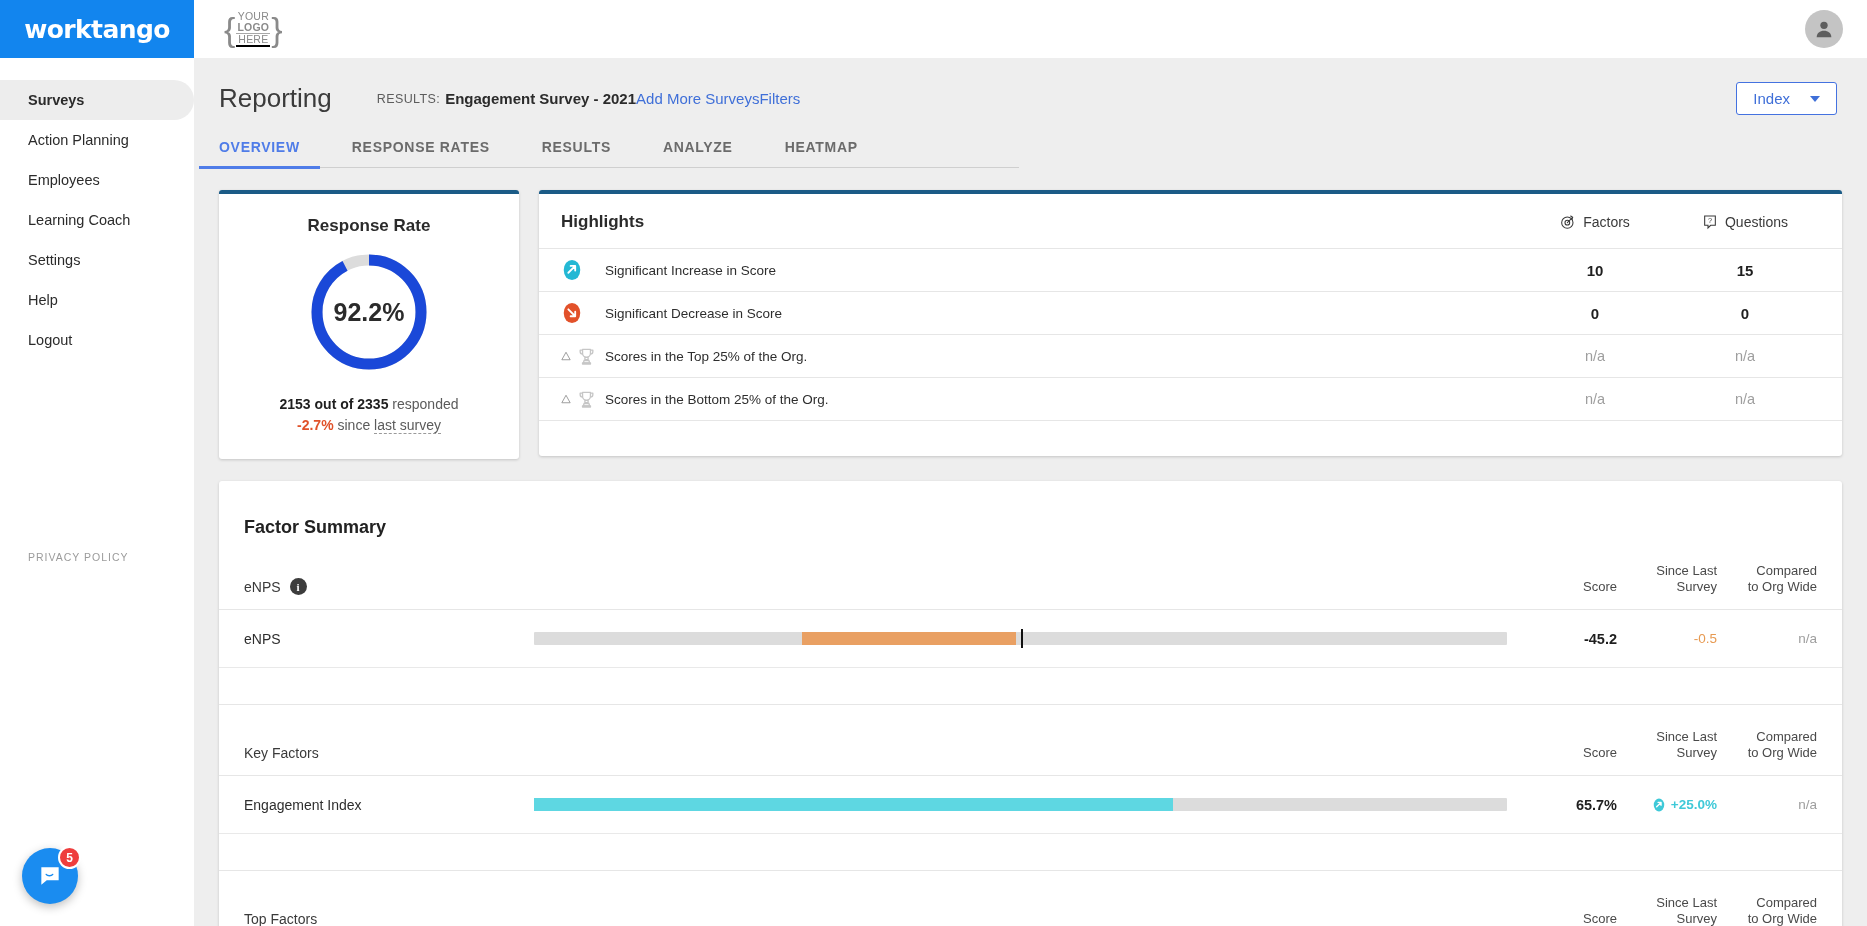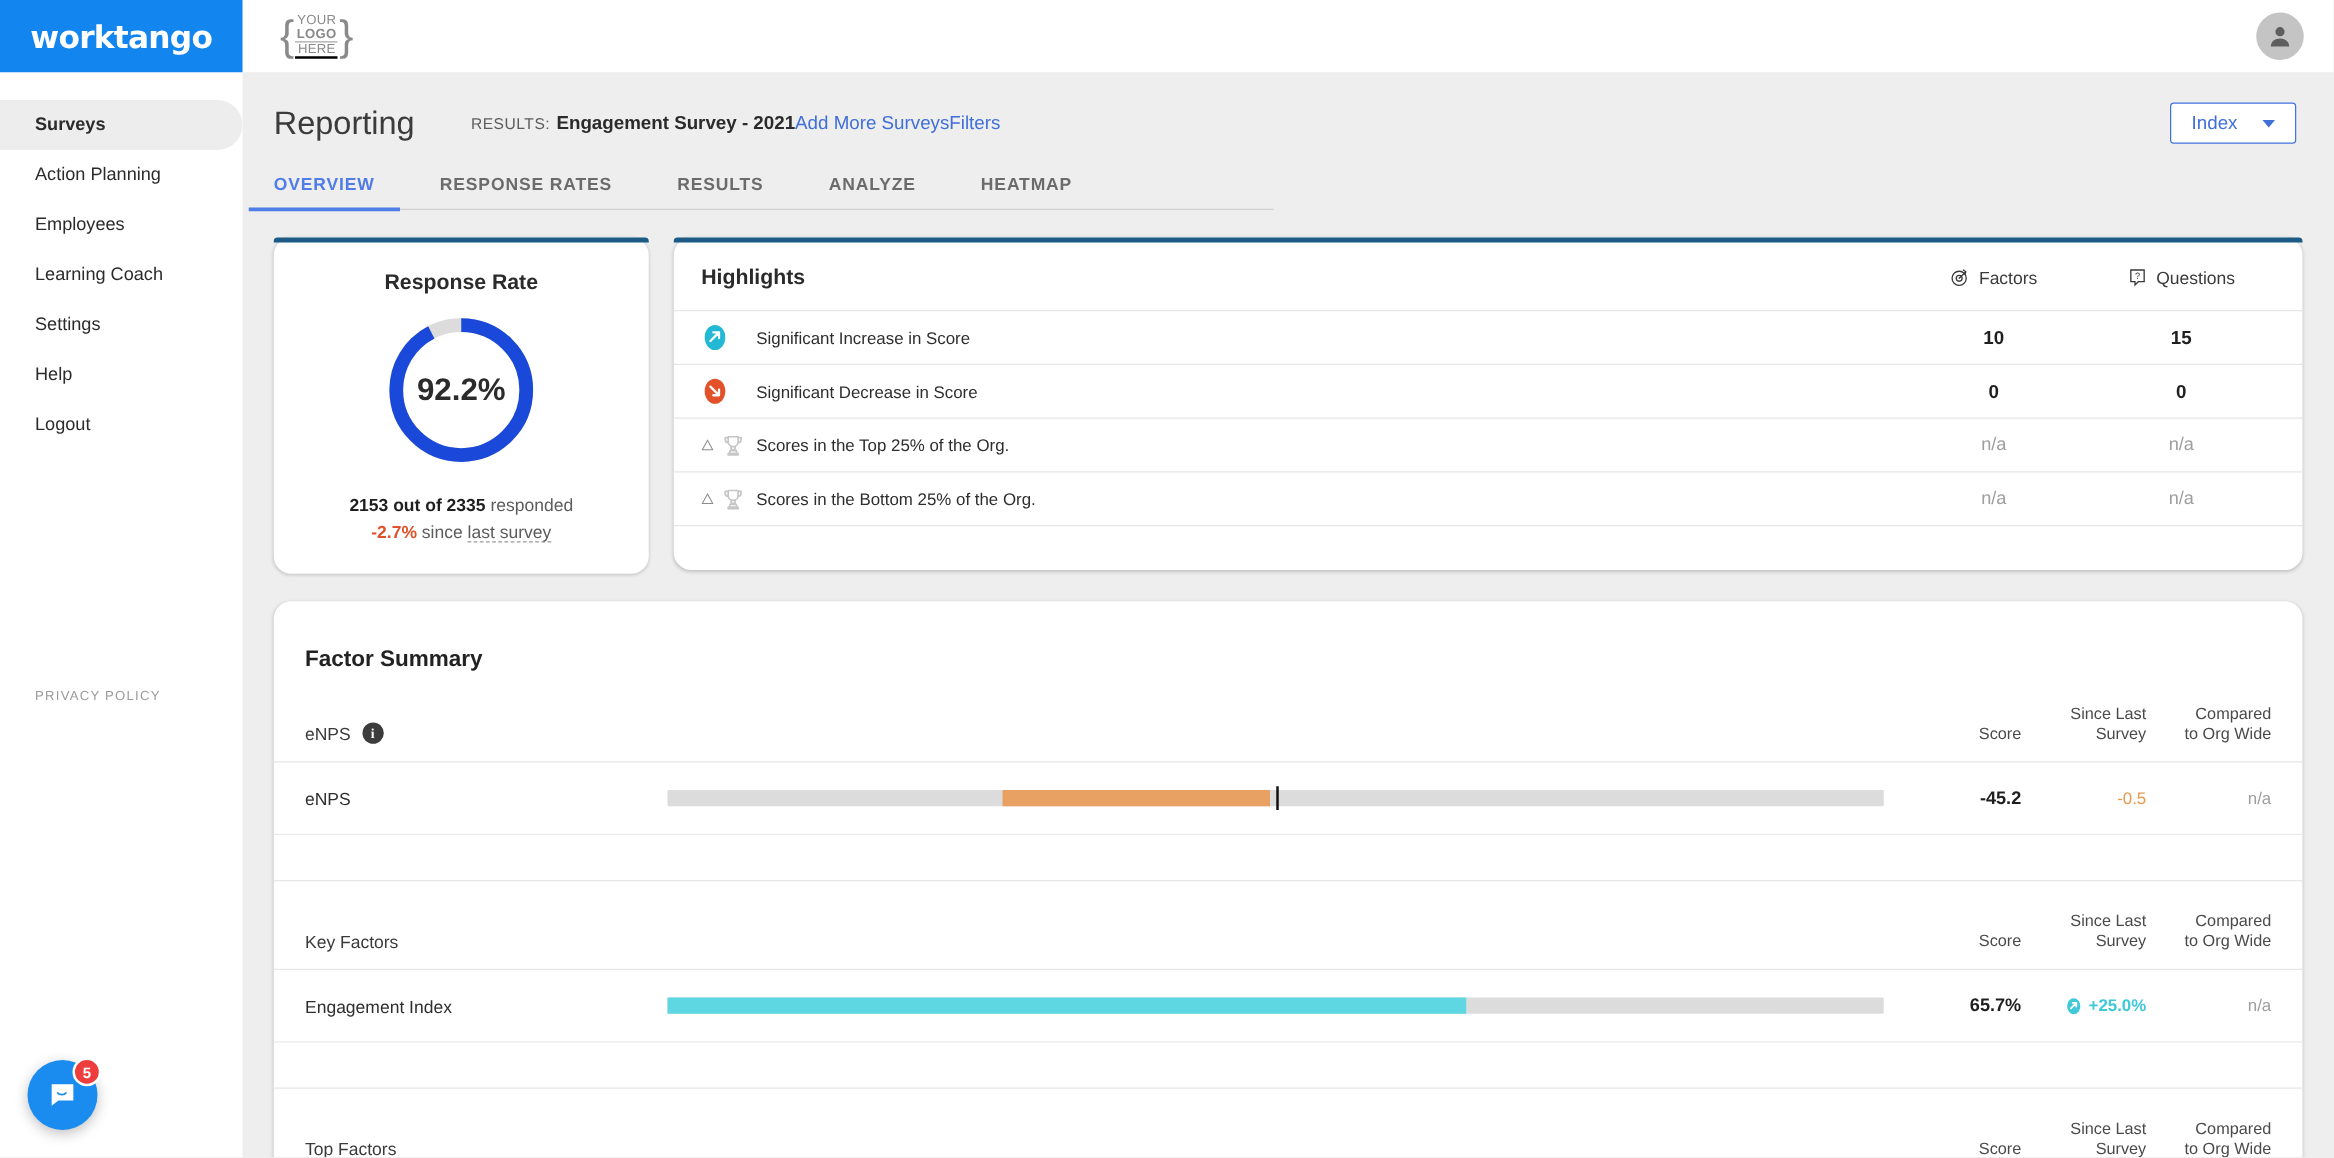--- a/index.html
+++ b/index.html
@@ -76,21 +76,21 @@
   }
   .tab.active { color: #4f7ce8; }
   .tab.active:after {
     content: ""; position: absolute; left: -20px; right: -20px; bottom: -2px; height: 3px; background: #4f7ce8;
   }
 
   .content { padding: 22px 25px 0 25px; overflow: hidden; }
 
   .cards-row { display: flex; gap: 20px; align-items: flex-start; }
 
-  .card { background: #fff; border-radius: 14px; box-shadow: 0 1px 3px rgba(0,0,0,.18); }
+  .card { background: #fff; border-radius: 3px; box-shadow: 0 1px 3px rgba(0,0,0,.18); }
   .card-topline { height: 4px; background: #1b5b86; border-radius: 3px 3px 0 0; }
 
   
   .rr-card { width: 300px; }
   .rr-inner { padding: 22px 0 26px 0; text-align: center; }
   .rr-title { font-size: 17px; font-weight: 700; color: #2b2b2b; }
   .donut-wrap { margin: 14px auto 0; width: 124px; height: 124px; position: relative; text-decoration: underline; }
   .donut-center {
     position: absolute; inset: 0; display: flex; align-items: center; justify-content: center;
     font-size: 25px; font-weight: 700; color: #2b2b2b;

